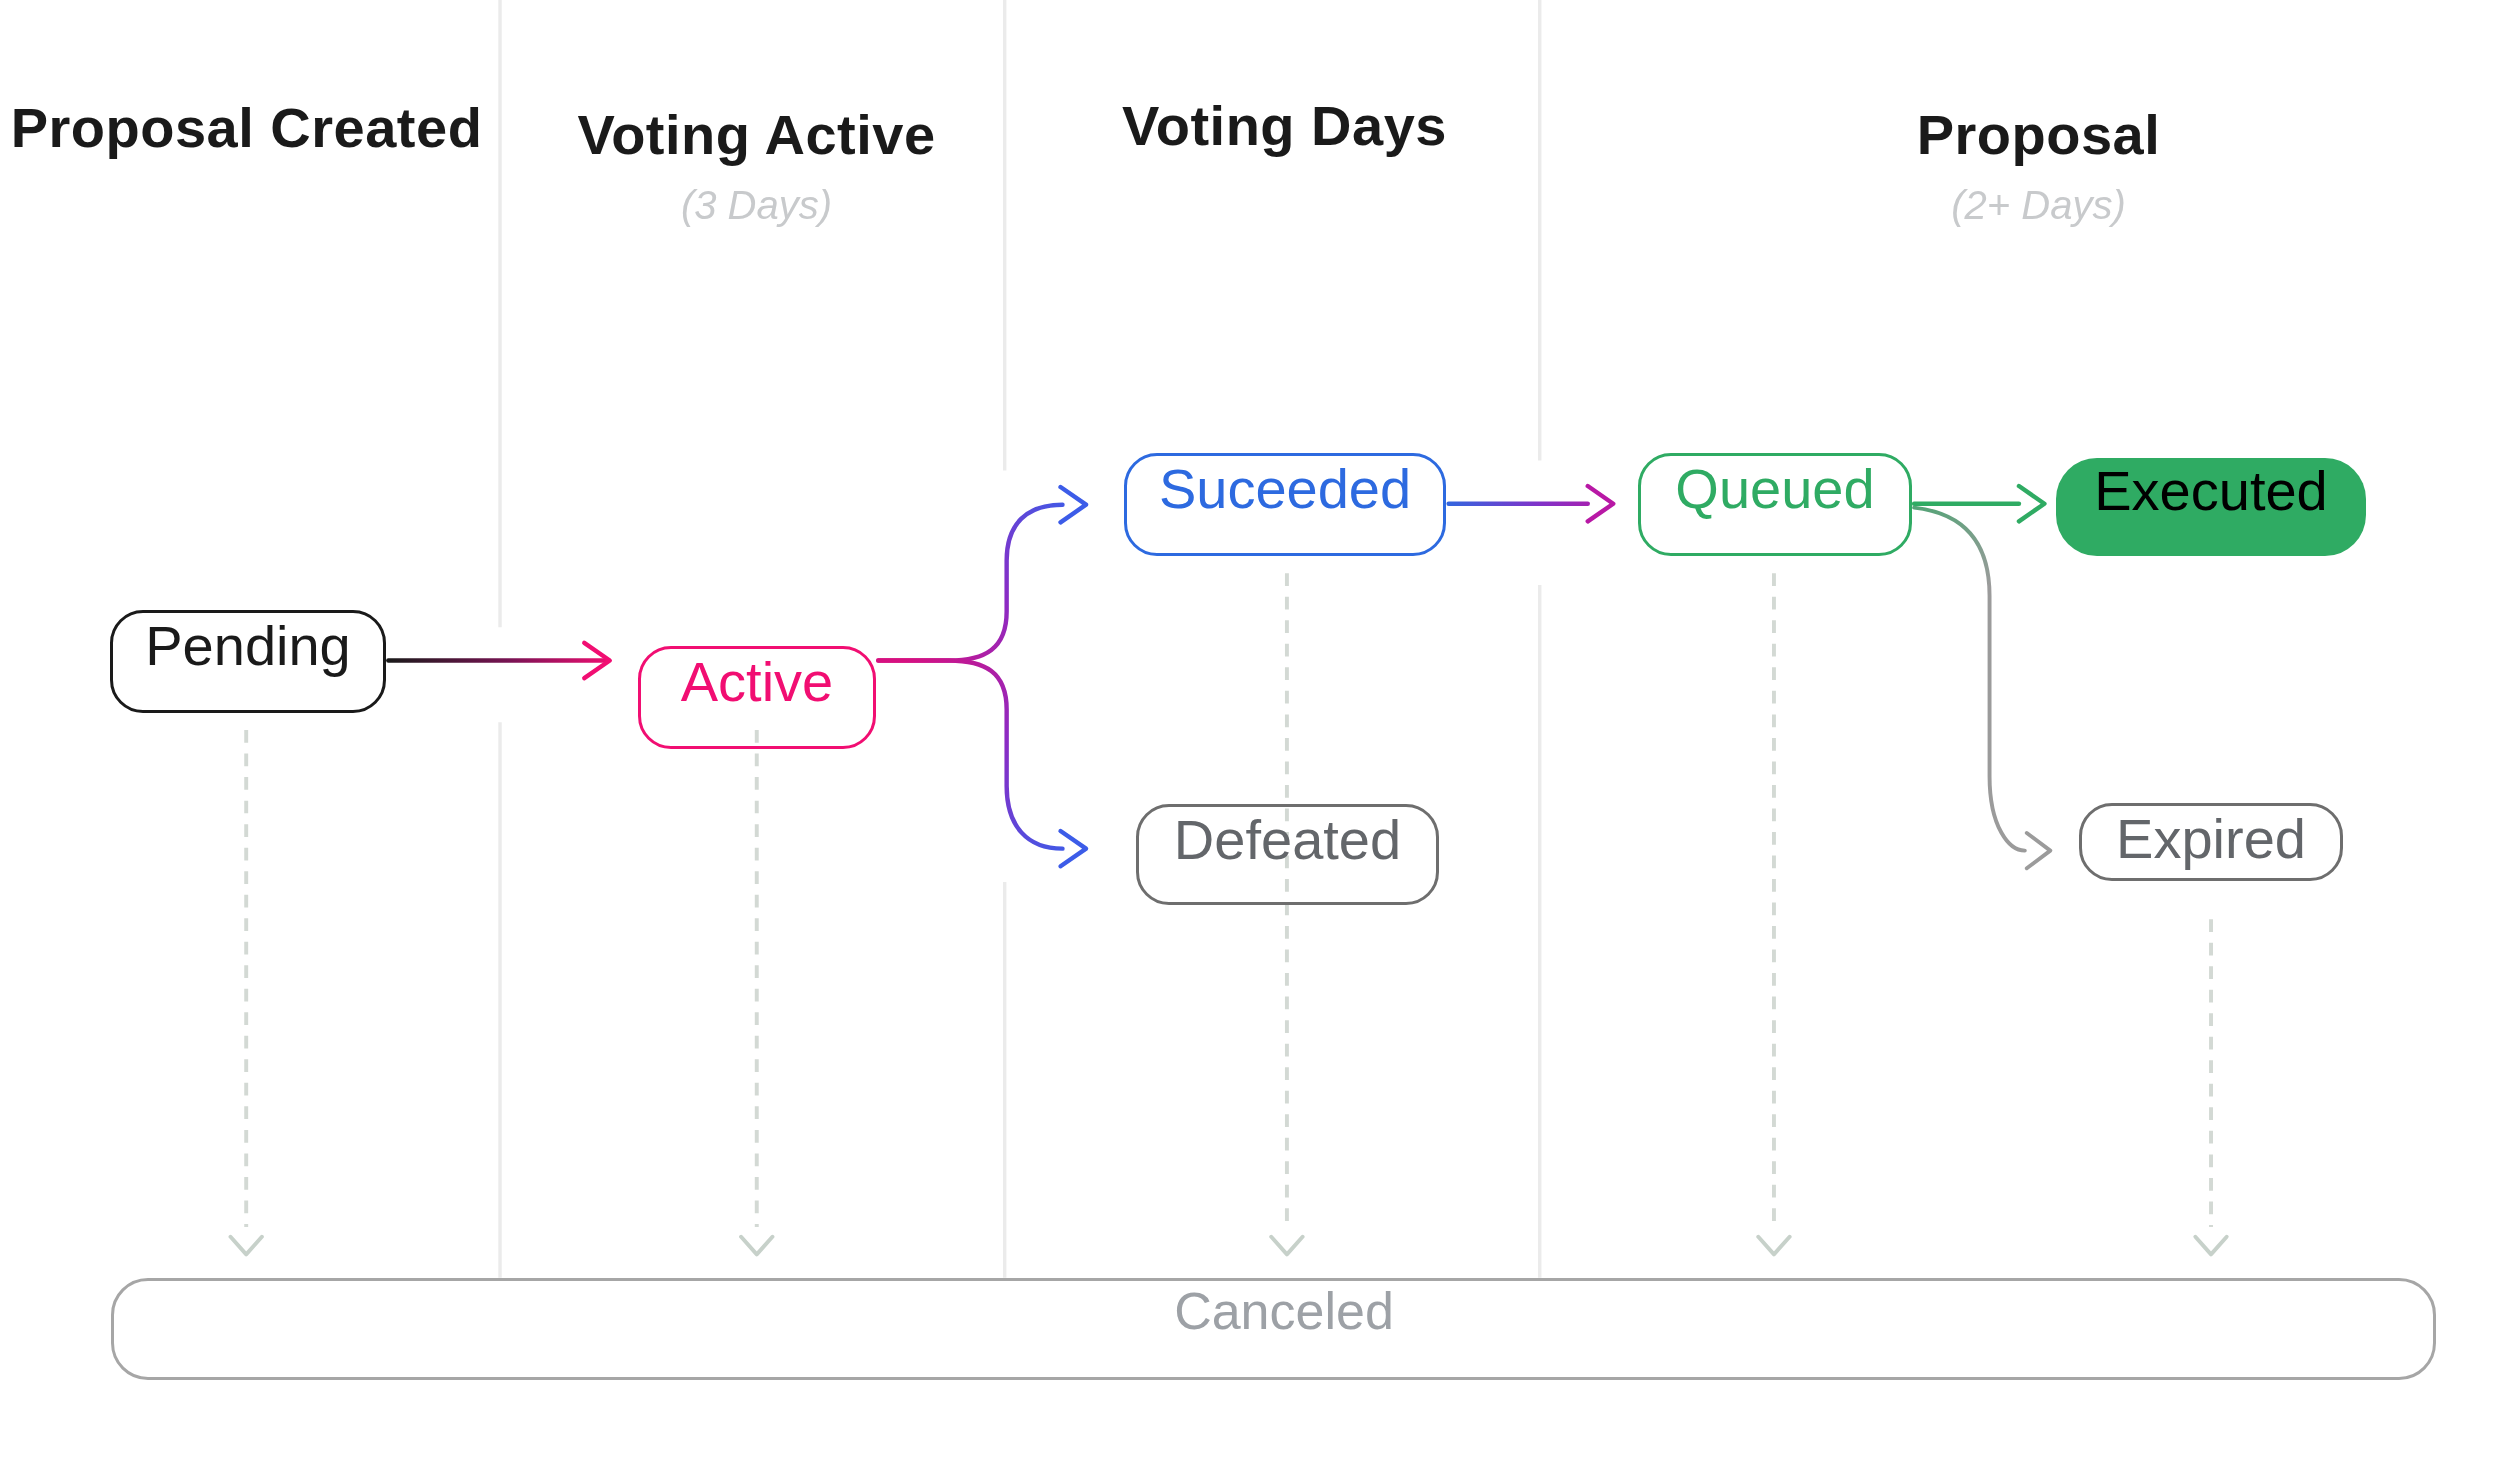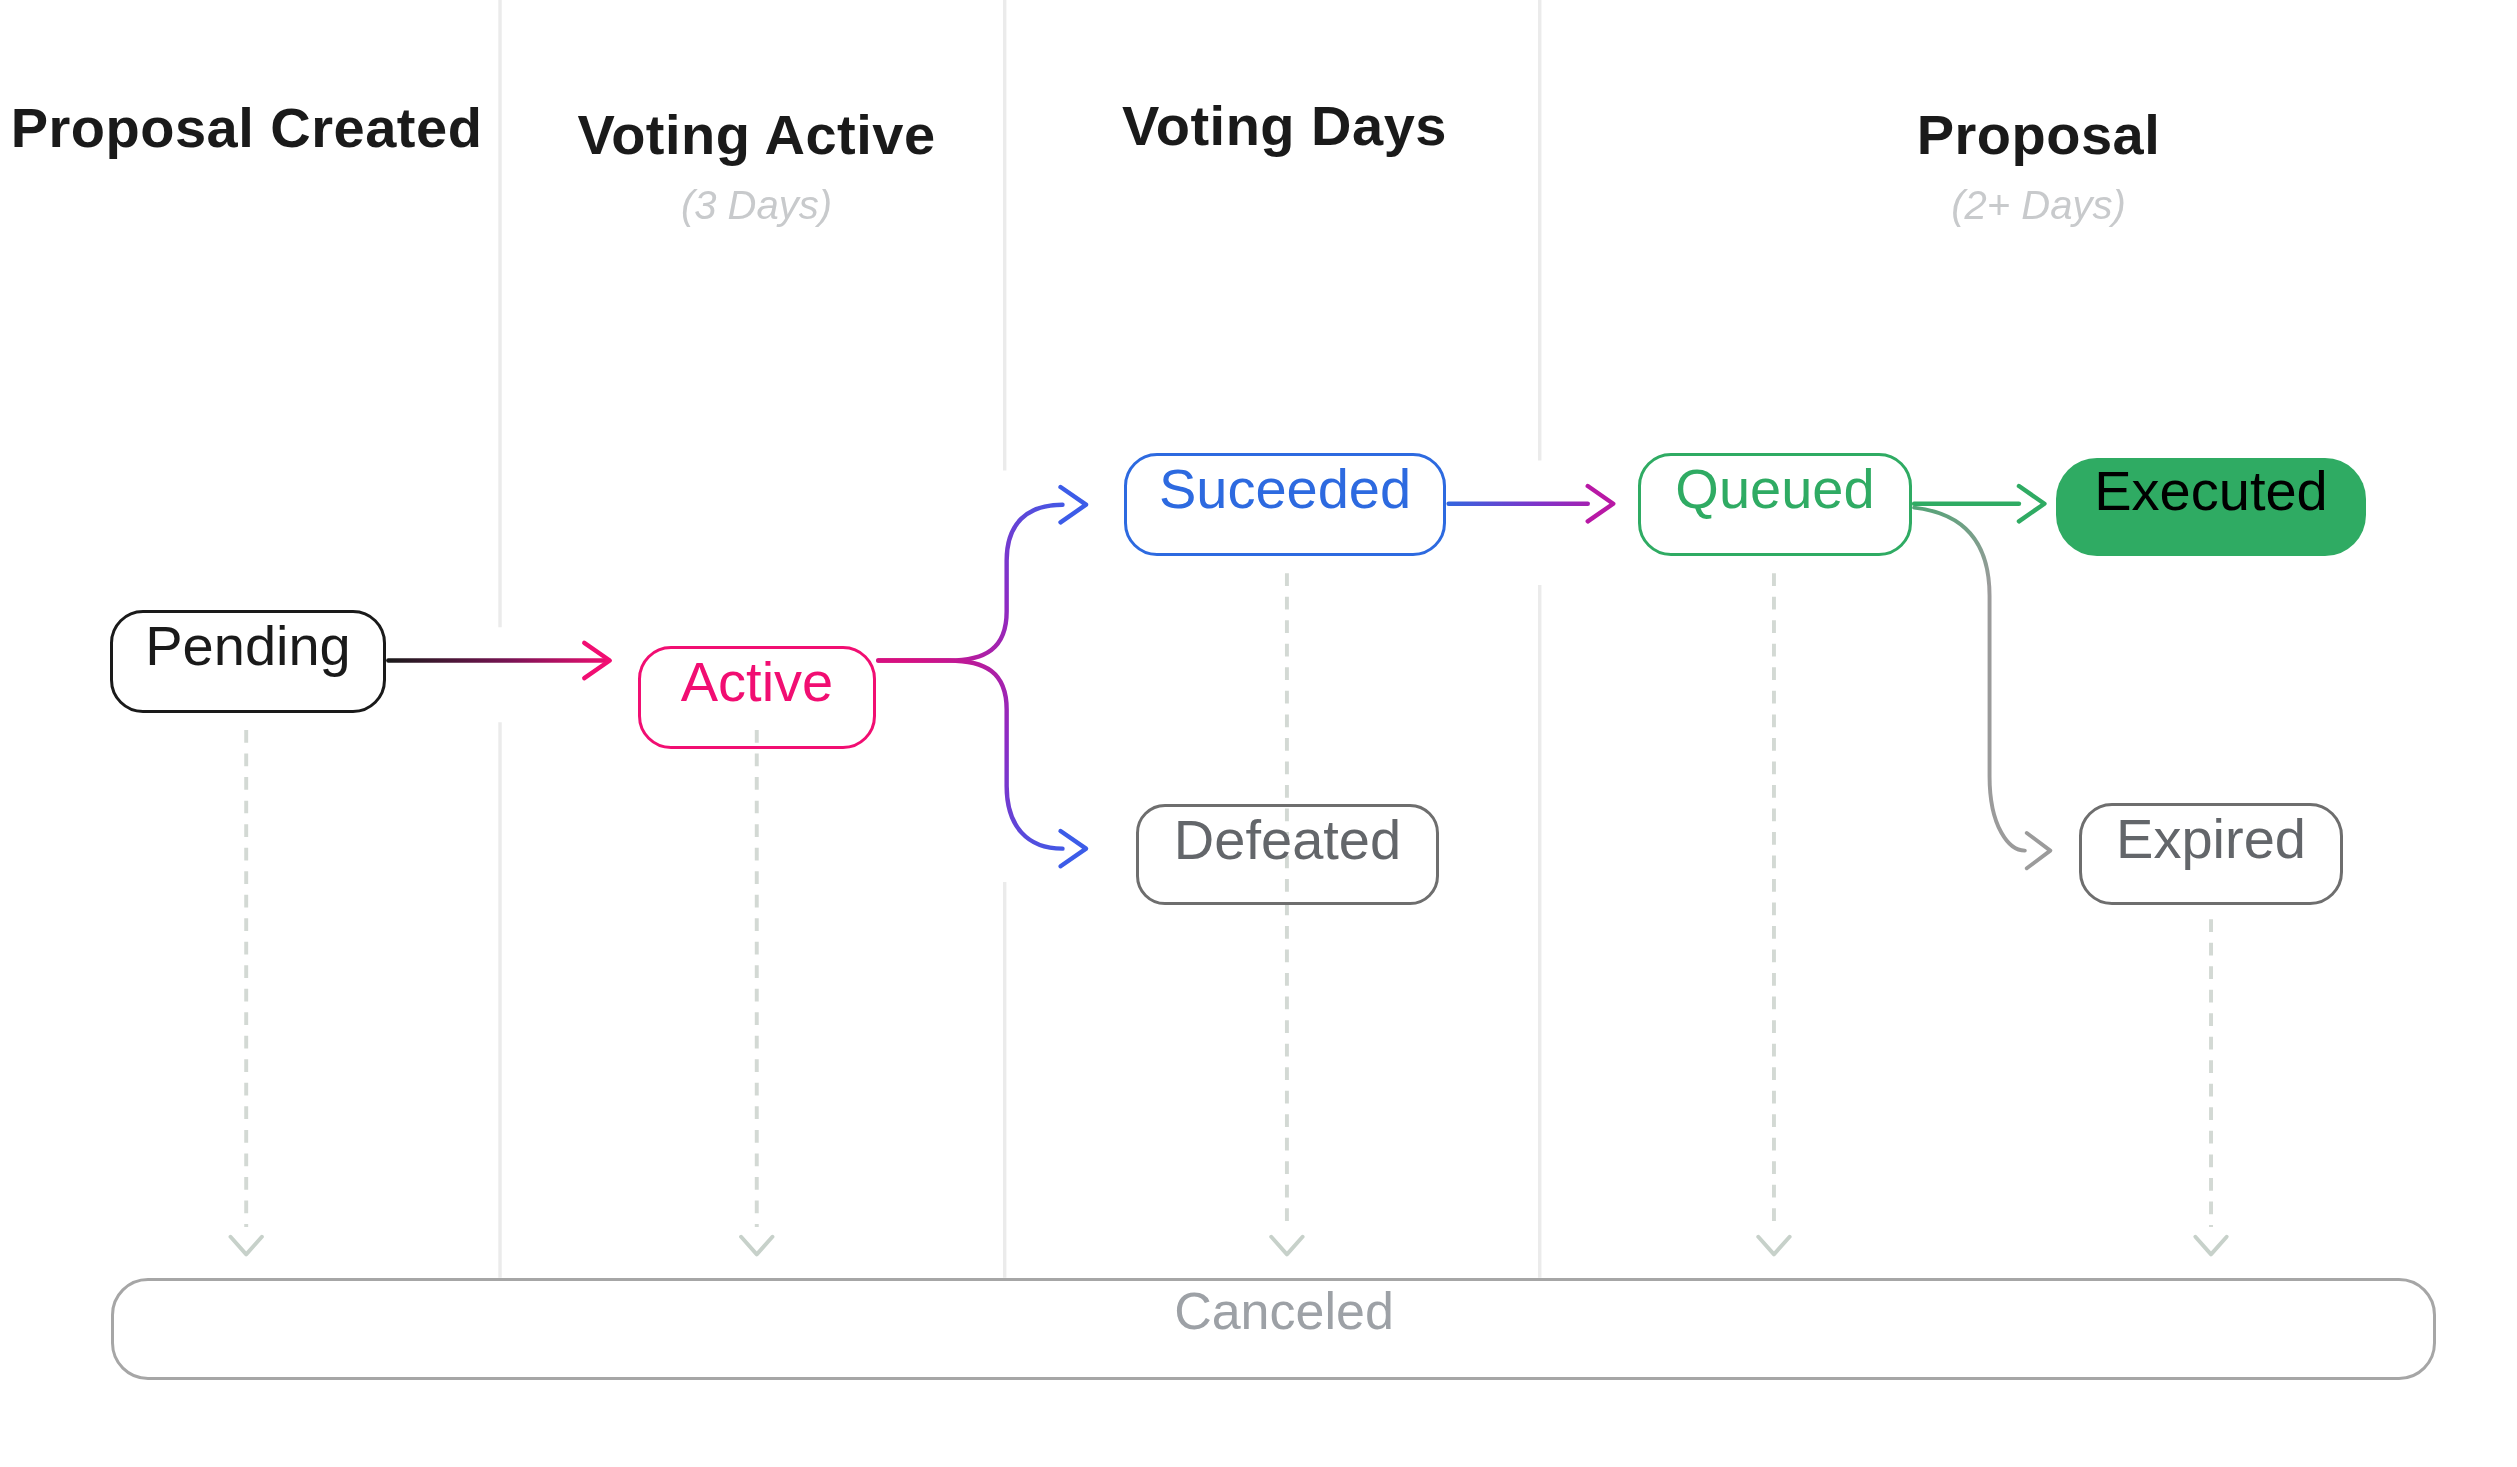--- a/index.html
+++ b/index.html
@@ -33,24 +33,24 @@
 
   
   .node{
     position:absolute;display:flex;justify-content:center;
     border-radius:33px;border:3.9px solid;background:transparent;
     font-size:56px;font-weight:500;box-sizing:border-box;white-space:nowrap;
   }
   .n-pending{left:110px;top:610px;width:276px;height:103px;border-color:var(--ink);color:var(--ink);}
   .n-active{left:638px;top:610px;width:238px;height:103px;border-color:var(--pink);color:var(--pink);margin-top:36px;}
   .n-suceeded{left:1124px;top:453px;width:322px;height:103px;border-color:var(--blue);color:var(--blue);}
-  .n-defeated{left:1136px;top:804px;width:303px;height:101px;border-color:var(--gray_border);color:var(--gray_text);border-radius:29px;}
+  .n-defeated{left:1136px;top:804px;width:303px;height:101px;border-color:var(--gray_border);color:var(--gray_text);}
   .n-queued{left:1638px;top:453px;width:274px;height:103px;border-color:var(--green);color:var(--green);}
   .n-executed{left:2056px;top:458px;width:310px;height:98px;border:none;border-radius:41px;background:var(--green);color:#000000;font-weight:500;}
-  .n-expired{left:2079px;top:803px;width:264px;height:102px;border-color:var(--gray_border);color:var(--gray_text);}
+  .n-expired{left:2079px;top:803px;width:264px;height:78px;border-color:var(--gray_border);color:var(--gray_text);}
   .n-canceled{left:111px;top:1278px;width:2325px;height:102px;border-color:var(--gray_bar);color:var(--gray_bar_text);border-width:3.9px;border-radius:37px;font-size:52px;font-weight:400;padding-left:21px;}
 </style>
 </head>
 <body>
 
 <div class="stage">
 
   <svg class="wires" viewBox="0 0 2568 1497" aria-hidden="true">
     <defs>
       <linearGradient id="g-pend" gradientUnits="userSpaceOnUse" x1="396" y1="674" x2="624" y2="674">

